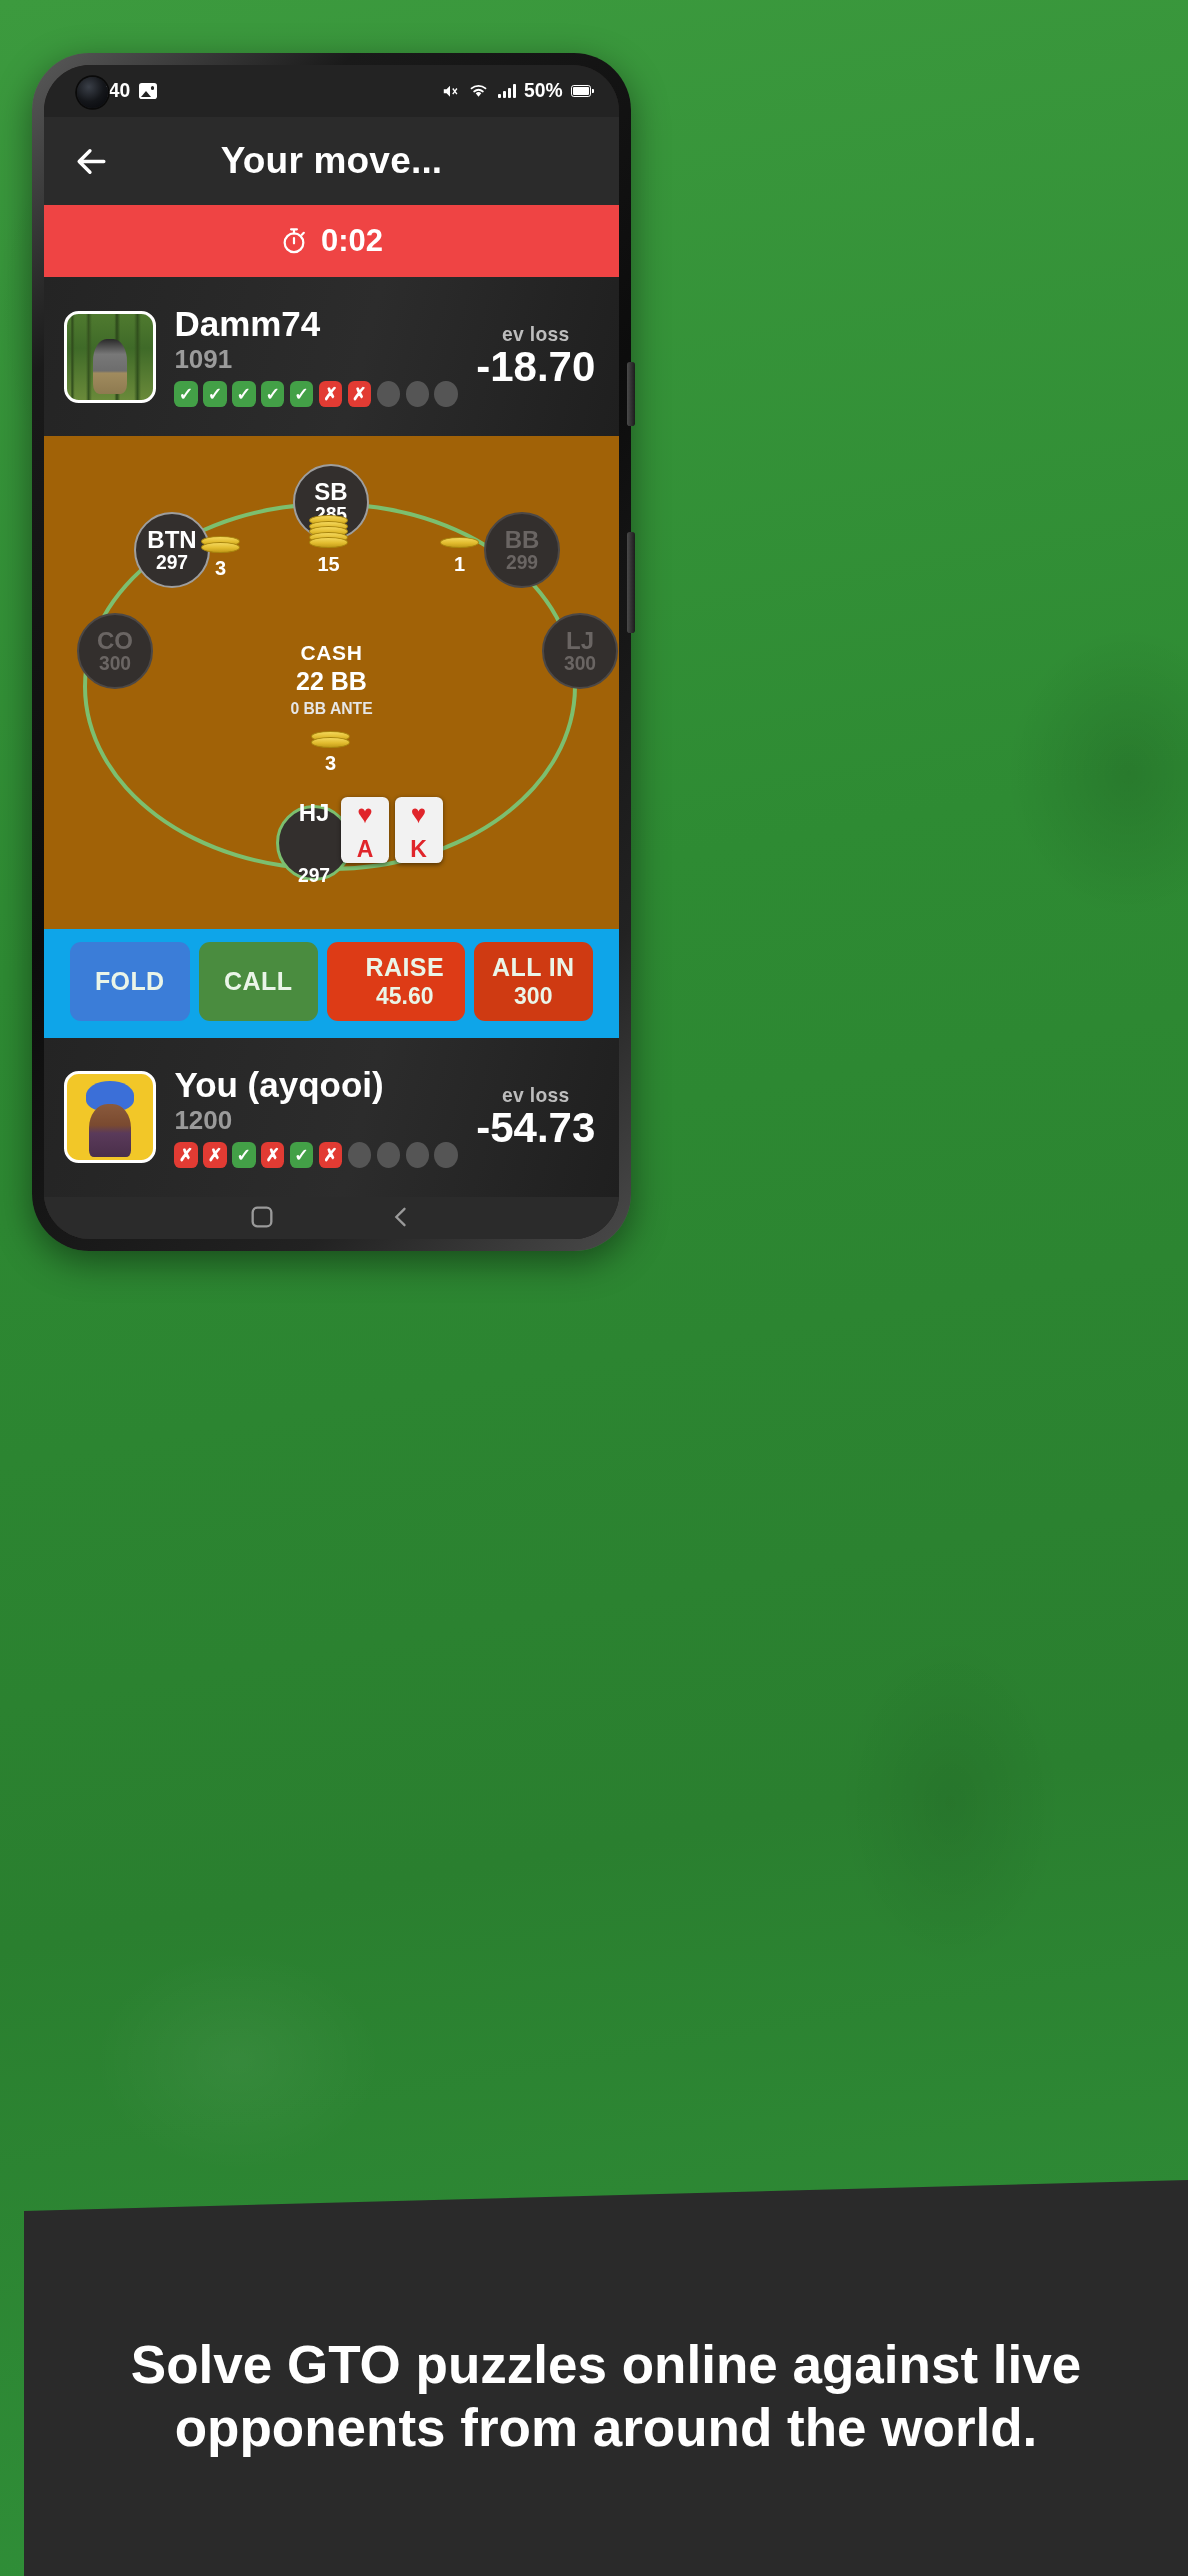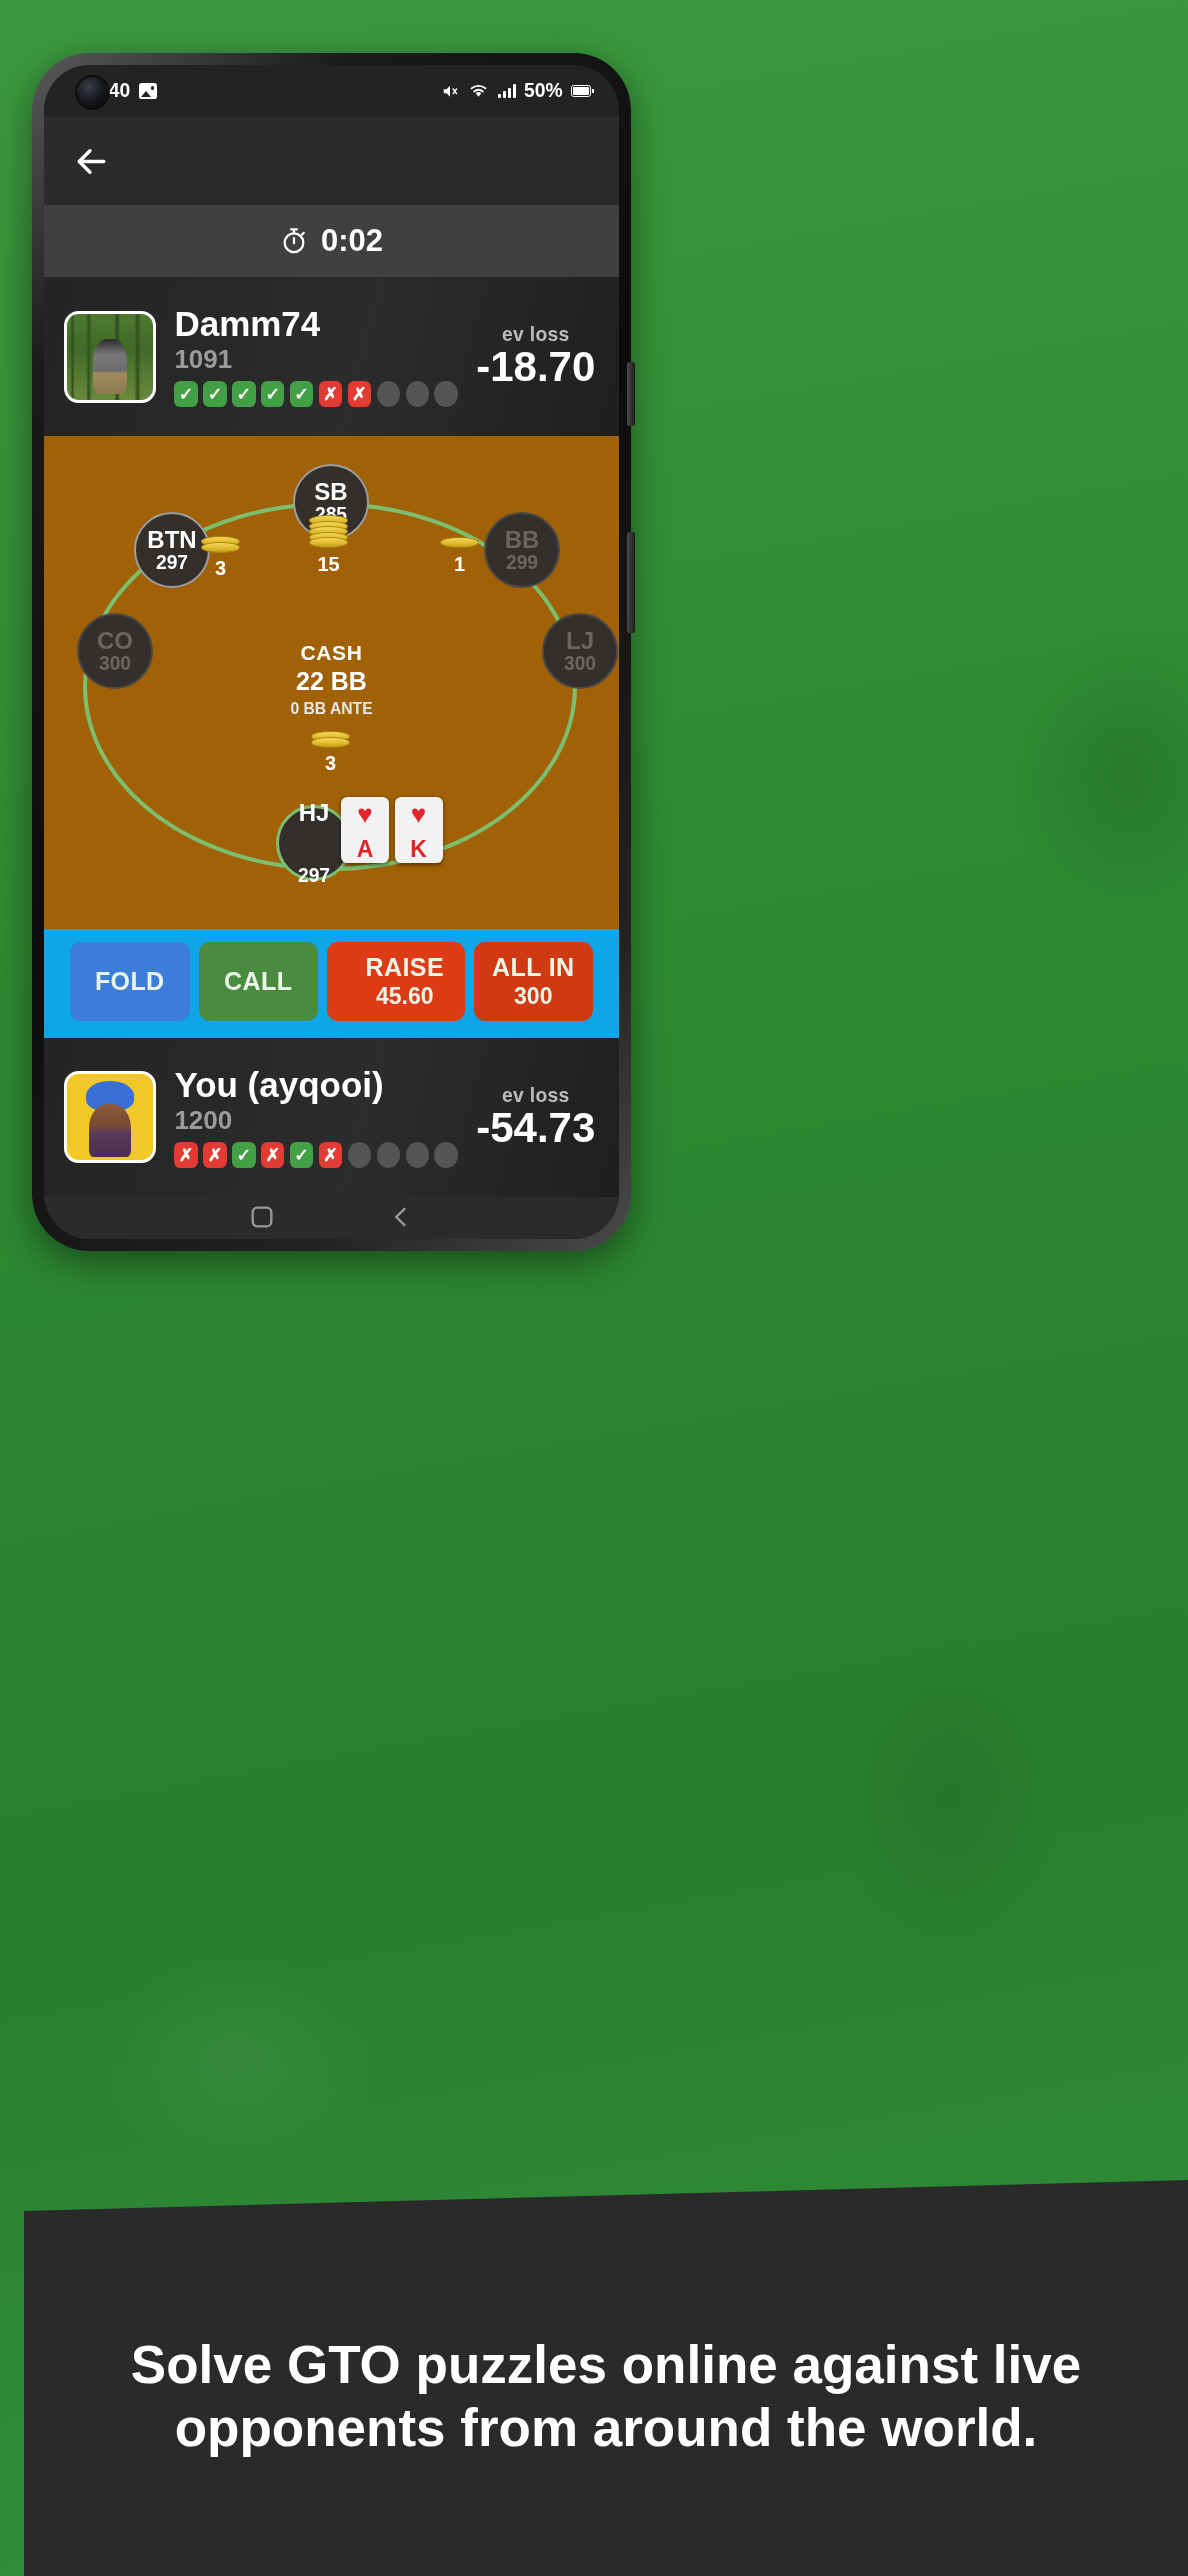--- a/index.html
+++ b/index.html
@@ -72,21 +72,21 @@
   .appbar{height:88px;display:flex;align-items:center;padding:0 22px;background:#2b2b2b;position:relative;}
   .back-arrow{width:50px;height:50px;display:flex;align-items:center;justify-content:center;cursor:pointer;}
   .back-arrow svg{width:37px;height:37px;}
   .appbar-title{
     position:absolute;left:0;right:0;text-align:center;color:#fff;
     font-size:37px;font-weight:800;letter-spacing:0.2px;pointer-events:none;
   }
 
   
   .timerbar{
-    height:72px;background:#404040;display:flex;align-items:center;justify-content:center;gap:13px;
+    height:72px;background:#ef4444;display:flex;align-items:center;justify-content:center;gap:13px;
     color:#fff;font-size:31px;font-weight:800;
   }
   .timer-ico{width:28px;height:28px;}
 
   
   .pl-panel{
     display:flex;align-items:center;gap:18.4px;padding:29px 20px;
     background:linear-gradient(105deg,#242424 0%,#2c2c2c 55%,#1f1f1f 100%);
     min-height:124px;
   }
@@ -248,20 +248,21 @@
       </div>
 
       <div class="app">
 
         <div class="appbar">
           <div class="back-arrow">
             <svg viewBox="0 0 24 24">
                 <path d="M20 12H4M4 12l7-7M4 12l7 7" stroke="#fff" stroke-width="2.2" fill="none" stroke-linecap="round" stroke-linejoin="round"></path>
               </svg>
           </div>
+          <div class="appbar-title">Your move...</div>
         </div>
 
         <div class="timerbar">
           <span class="timer-ico">
             <svg viewBox="0 0 24 24" width="28" height="28">
               <circle cx="12" cy="13.5" r="8" stroke="#fff" stroke-width="1.9" fill="none"></circle>
               <path d="M12 9.5v4.5M9.5 2h5M12 2v3.5M18.8 6.6l1.6-1.6" stroke="#fff" stroke-width="1.9" fill="none" stroke-linecap="round"></path>
             </svg>
           </span>
           <span>0:02</span>

